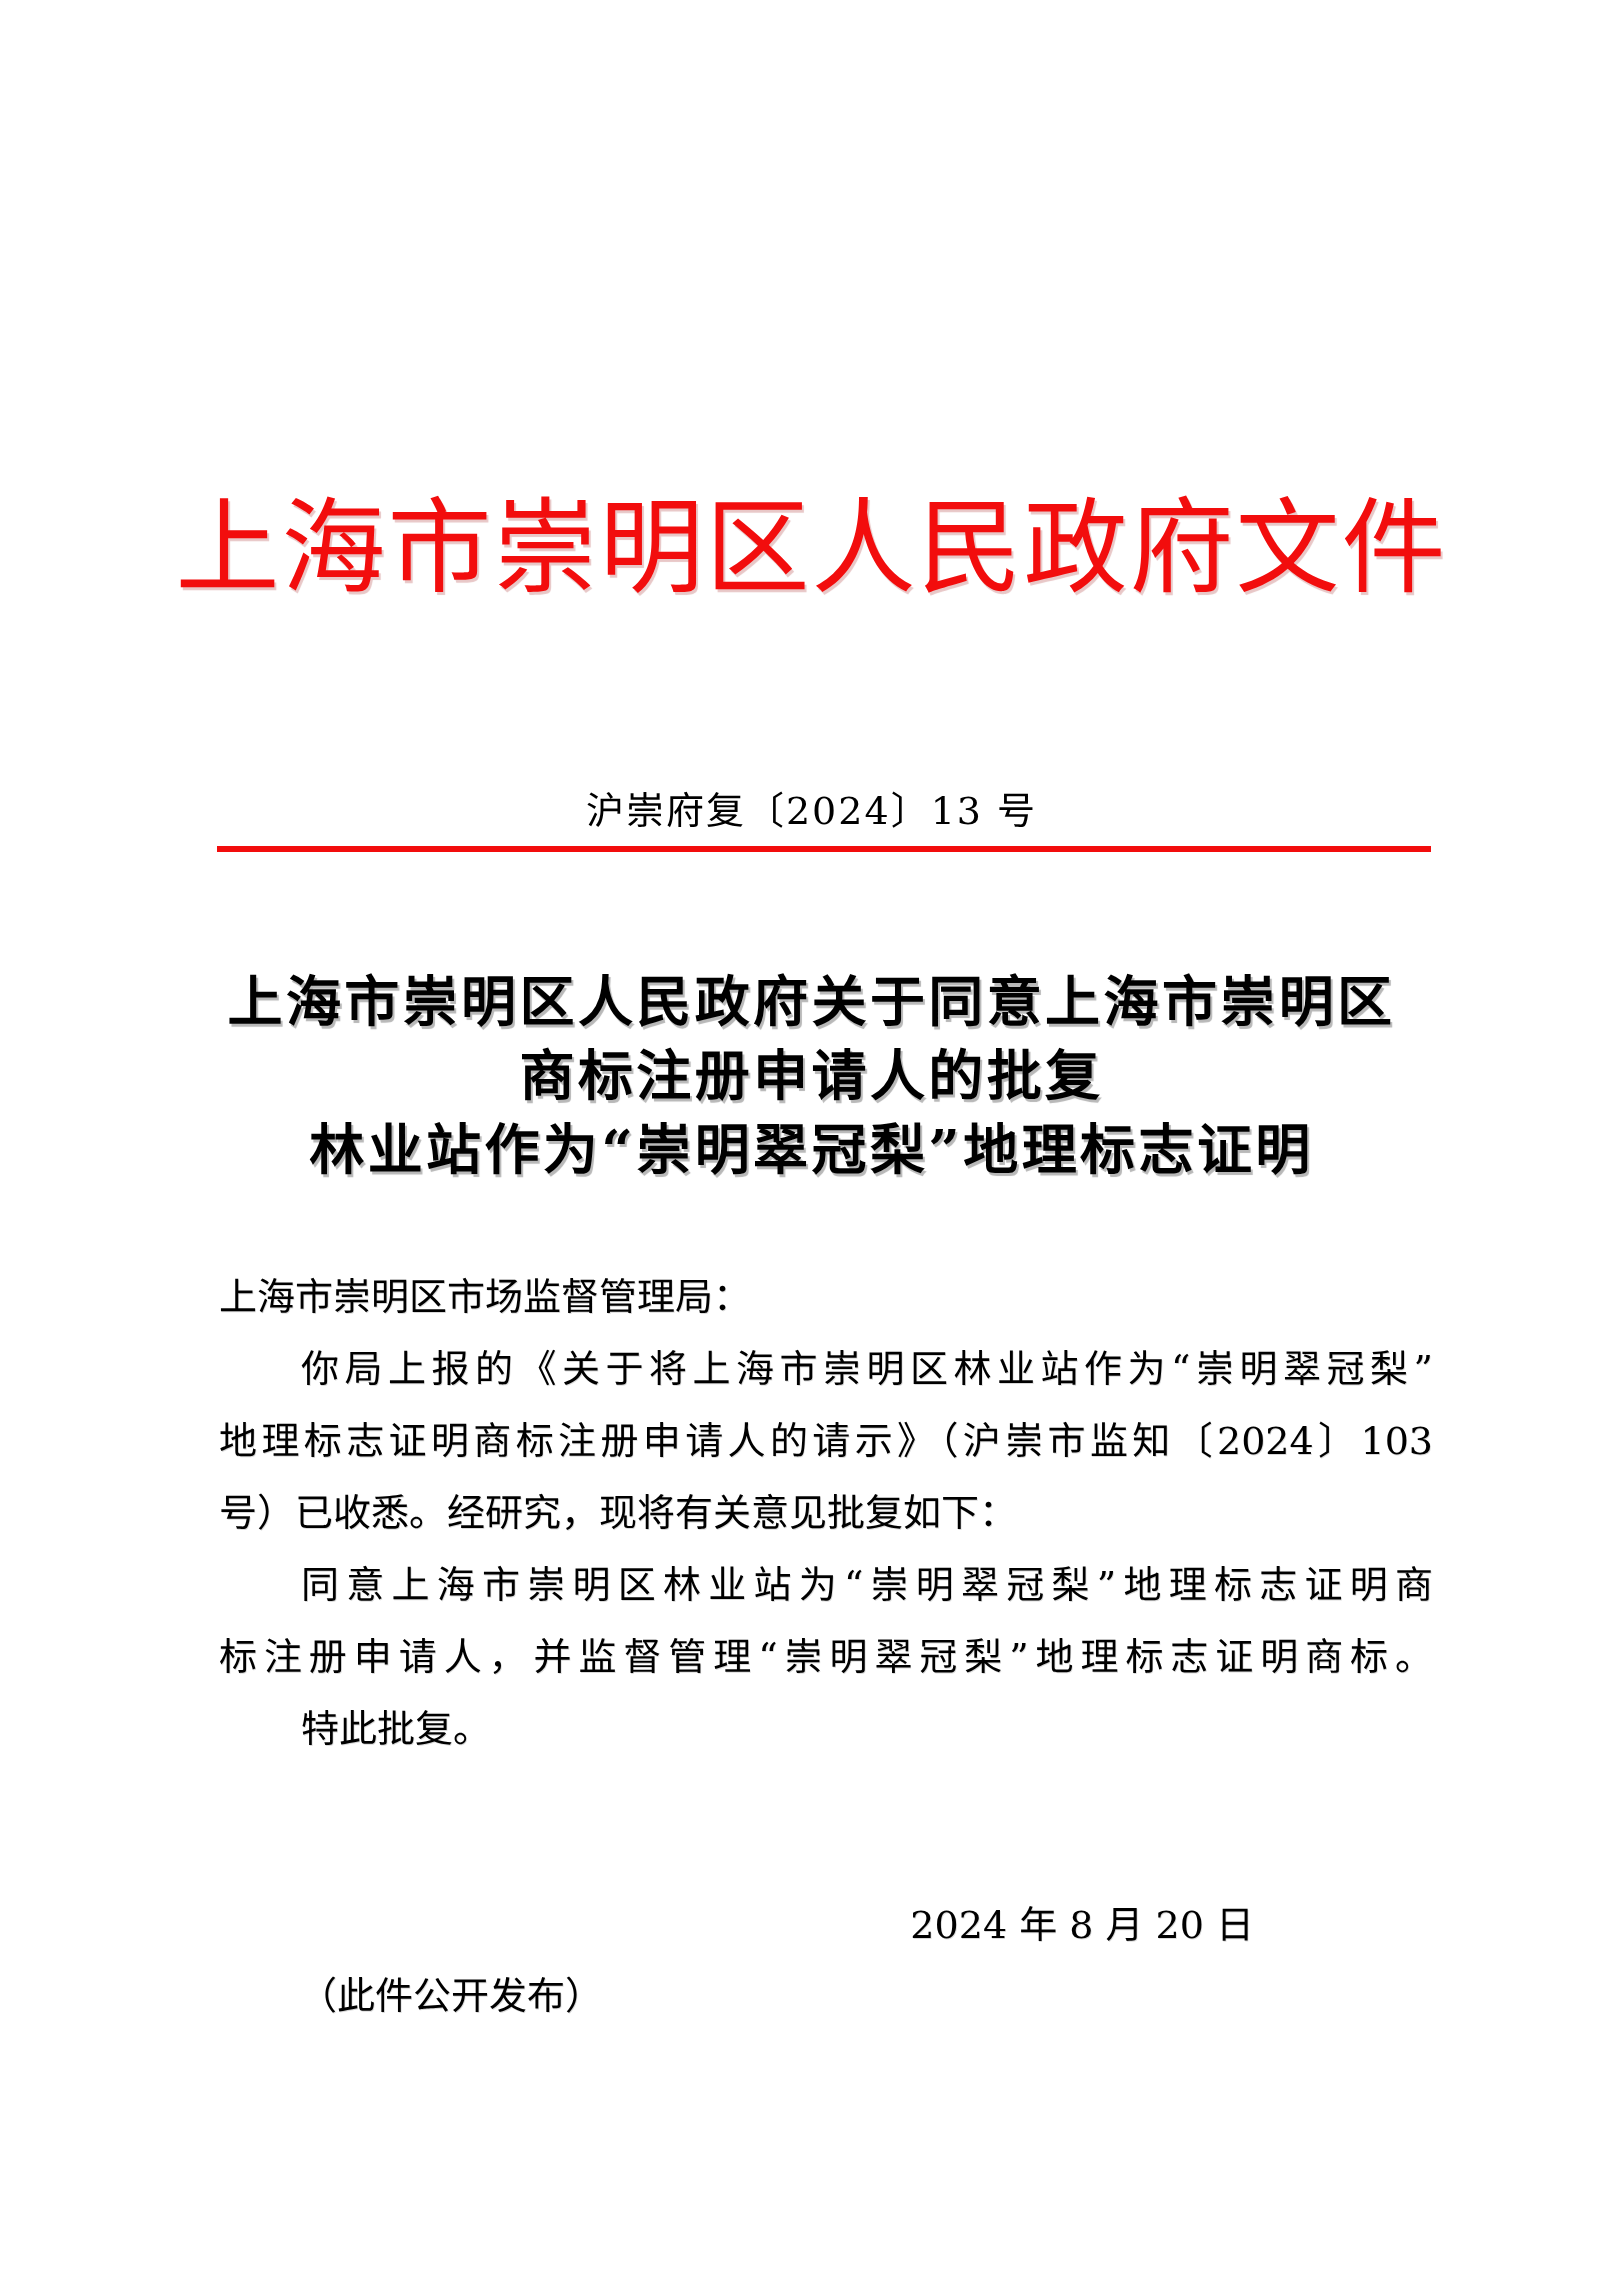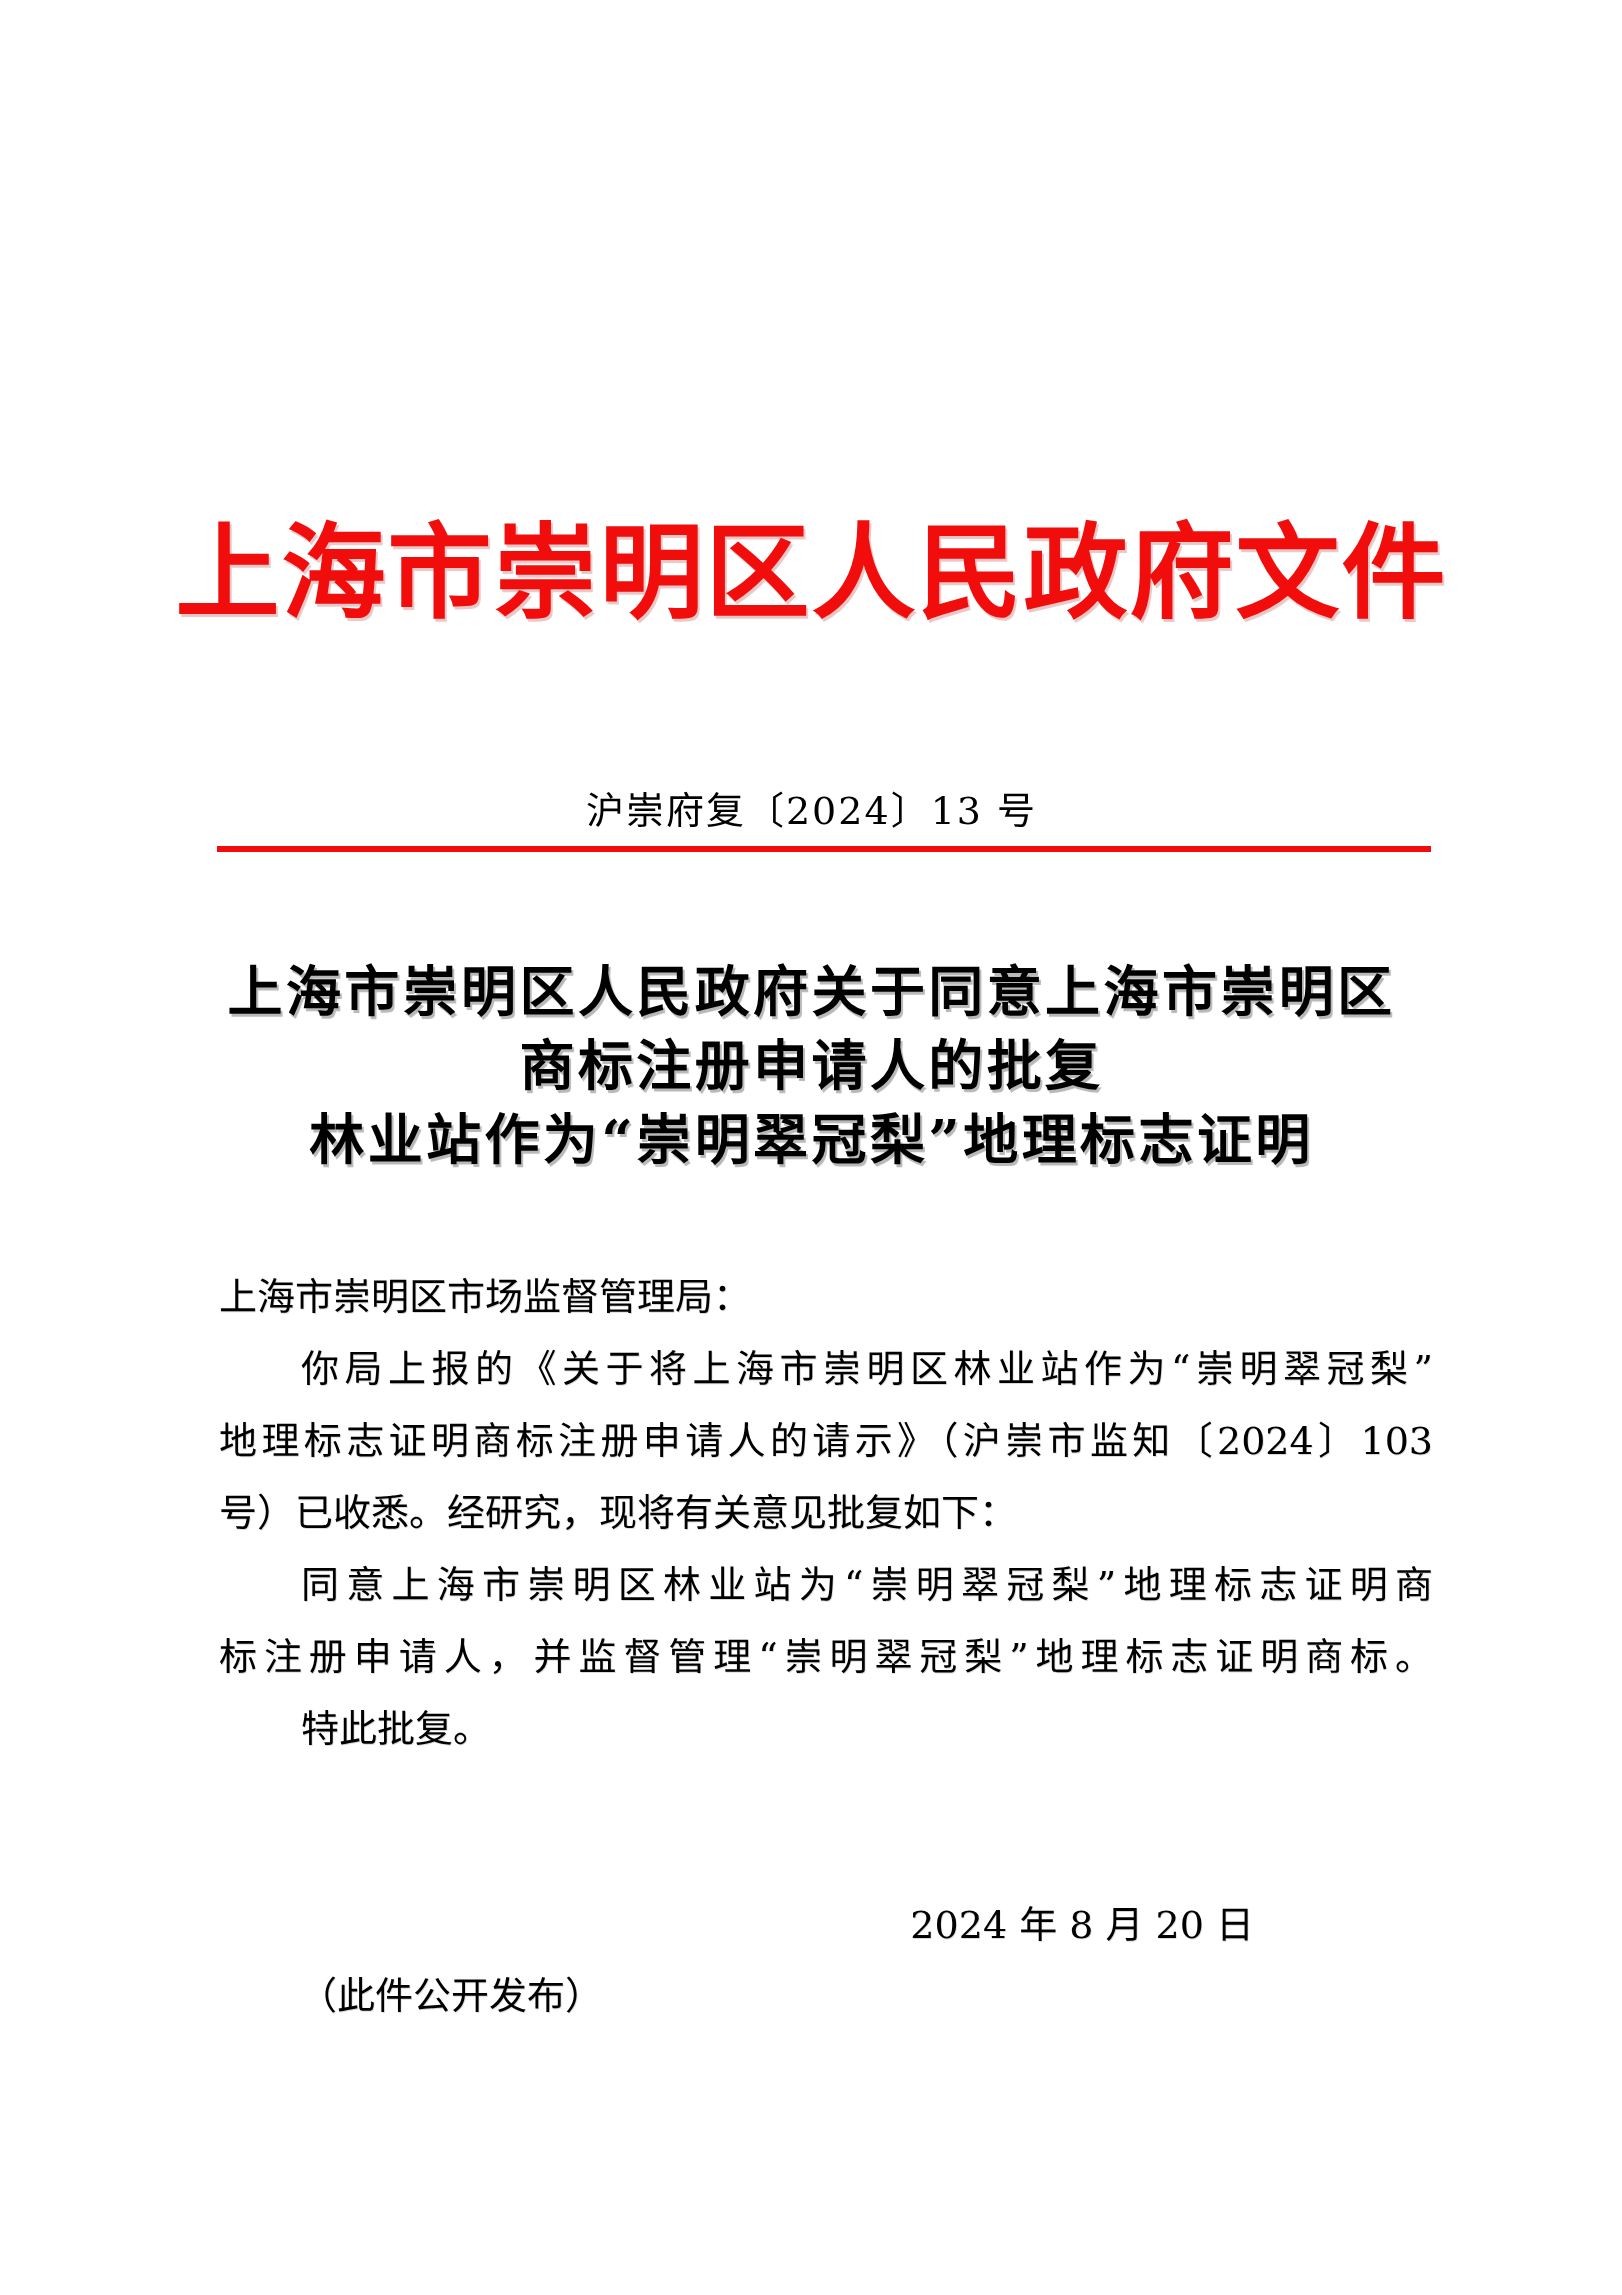--- a/index.html
+++ b/index.html
@@ -9,27 +9,27 @@
     height: 2295px;
     background: #ffffff;
     overflow: hidden;
     font-family: "DejaVu Serif", "Liberation Serif", serif;
     color: #000000;
   }
 
   
   .banner {
     position: absolute;
-    top: 513px;
+    top: 488px;
     left: 0;
     width: 100%;
     text-align: center;
     font-size: 104px;
     line-height: 120px;
-    font-weight: 700;
+    font-weight: 400;
     letter-spacing: 2px;
     color: #f20d0d;
     text-shadow: 2px 3.4px 0.7px rgba(150, 0, 0, 0.22);
     white-space: nowrap;
   }
 
   
   .doc-number {
     position: absolute;
     top: 769px;
@@ -52,21 +52,21 @@
     height: 5.5px;
     background: #f20d0d;
   }
 
   
   .doc-title {
     position: absolute;
     top: 947px;
     left: 95px;
     right: 95px;
-    margin: 8px;
+    margin: 18px;
     text-align: center;
     font-size: 55px;
     line-height: 74px;
     font-weight: 700;
     letter-spacing: 3.4px;
     text-shadow: 2px 2.7px 0.7px rgba(0, 0, 0, 0.28);
   }
   .doc-title .tl { display: block; white-space: nowrap; }
 
   

